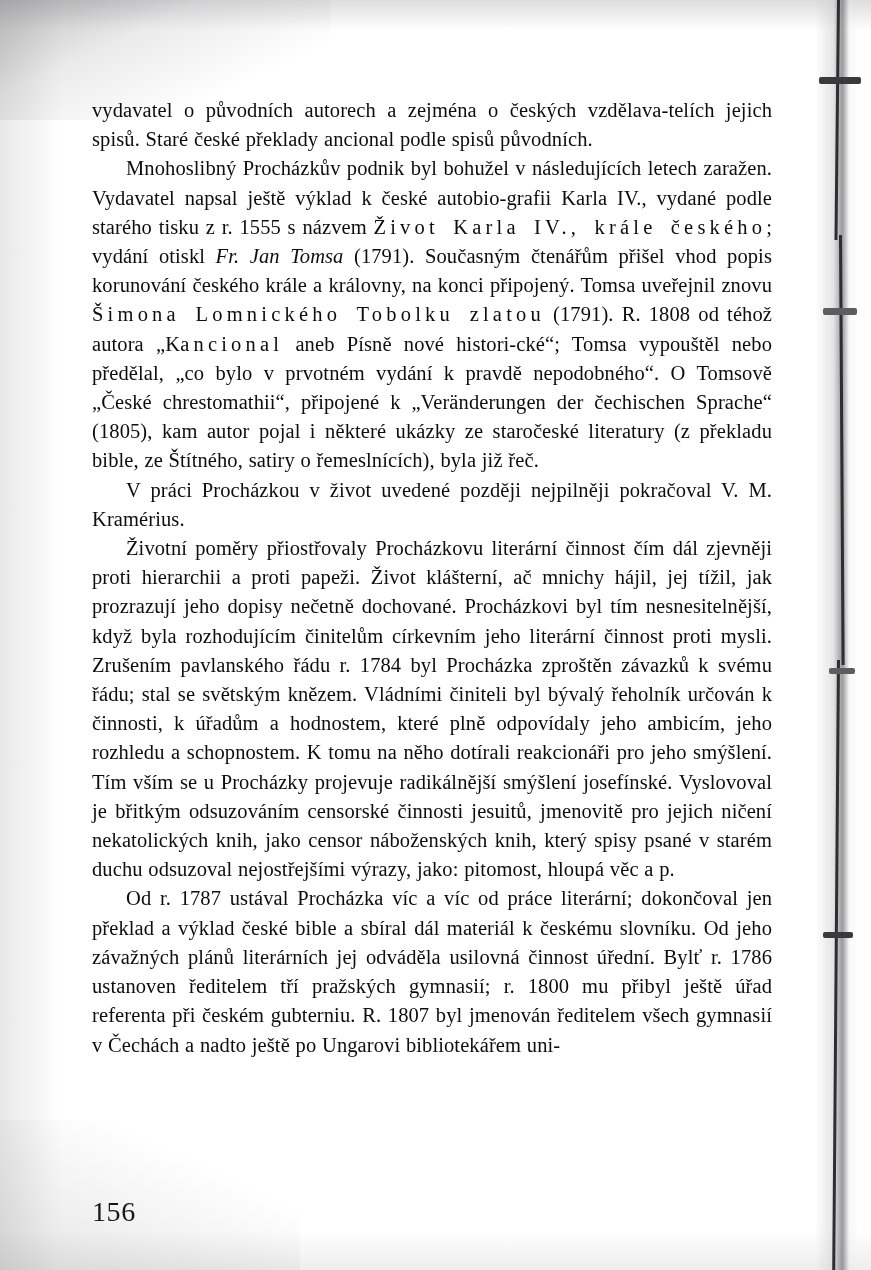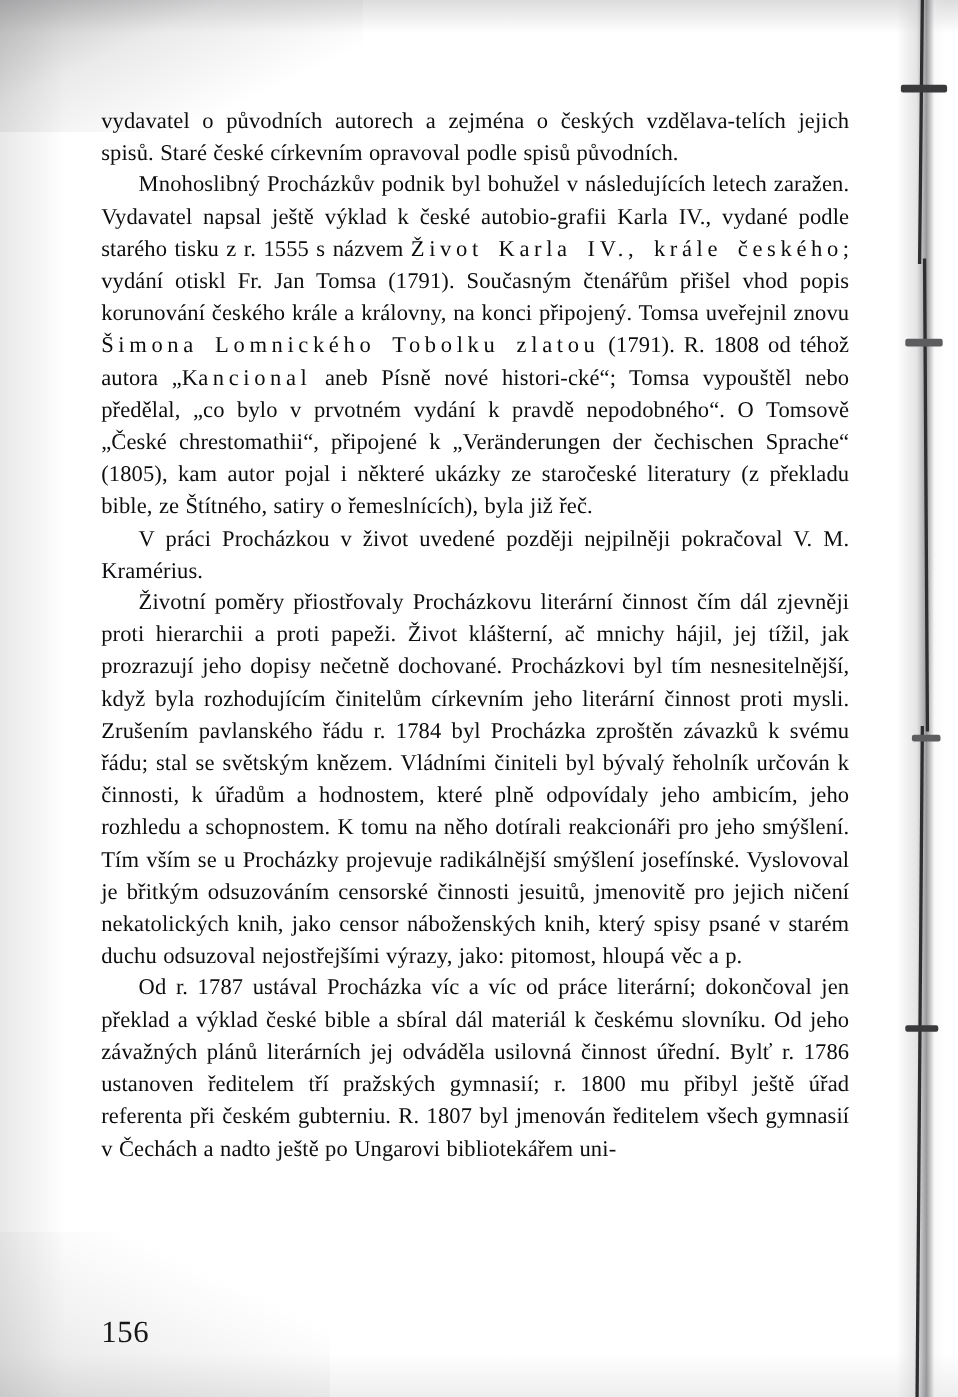--- a/index.html
+++ b/index.html
@@ -106,21 +106,21 @@
     letter-spacing: 0.1px;
     word-spacing: 0.5px;
   }
   .para + .para { margin-top: 0; }
   .para.indent { text-indent: 34px; }
 
   .sp {            
     letter-spacing: 4.2px;
     word-spacing: 4px;
   }
-  .it { }
+  .it { font-style: italic; }
 
   
   .folio {
     position: absolute;
     left: 92px;
     top: 1196px;
     font-size: 28px;
     color: #17171a;
     letter-spacing: 0.6px;
   }
@@ -135,21 +135,21 @@
 
   <div class="paper-tone">
     <div class="tone-topstrip"></div>
     <div class="tone-topleft"></div>
     <div class="tone-left"></div>
     <div class="tone-bottomleft"></div>
     <div class="tone-bottom"></div>
   </div>
 
   <div class="text-column inked" id="text-column">
-      <p class="para"><span>vydavatel o původních autorech a zejména o českých vzdělava-telích jejich spisů. Staré české církevním opravoval podle spisů původních.</span></p>
+      <p class="para"><span>vydavatel o původních autorech a zejména o českých vzdělava-telích jejich spisů. Staré české překlady ancional podle spisů původních.</span></p>
       <p class="para indent"><span>Mnohoslibný Procházkův podnik byl bohužel v následujících letech zaražen. Vydavatel napsal ještě výklad k české autobio-grafii Karla IV., vydané podle starého tisku z r. 1555 s názvem </span><span class="sp">Život Karla IV., krále českého</span><span>; vydání otiskl </span><span class="it">Fr. Jan Tomsa</span><span> (1791). Současným čtenářům přišel vhod popis korunování českého krále a královny, na konci připojený. Tomsa uveřejnil znovu </span><span class="sp">Šimona Lomnického Tobolku zlatou</span><span> (1791). R. 1808 od téhož autora „K</span><span class="sp">ancional</span><span> aneb Písně nové histori-cké“; Tomsa vypouštěl nebo předělal, „co bylo v prvotném vydání k pravdě nepodobného“. O Tomsově „České chrestomathii“, připojené k „Veränderungen der čechischen Sprache“ (1805), kam autor pojal i některé ukázky ze staročeské literatury (z překladu bible, ze Štítného, satiry o řemeslnících), byla již řeč.</span></p>
       <p class="para indent"><span>V práci Procházkou v život uvedené později nejpilněji pokračoval V. M. Kramérius.</span></p>
       <p class="para indent"><span>Životní poměry přiostřovaly Procházkovu literární činnost čím dál zjevněji proti hierarchii a proti papeži. Život klášterní, ač mnichy hájil, jej tížil, jak prozrazují jeho dopisy nečetně dochované. Procházkovi byl tím nesnesitelnější, když byla rozhodujícím činitelům církevním jeho literární činnost proti mysli. Zrušením pavlanského řádu r. 1784 byl Procházka zproštěn závazků k svému řádu; stal se světským knězem. Vládními činiteli byl bývalý řeholník určován k činnosti, k úřadům a hodnostem, které plně odpovídaly jeho ambicím, jeho rozhledu a schopnostem. K tomu na něho dotírali reakcionáři pro jeho smýšlení. Tím vším se u Procházky projevuje radikálnější smýšlení josefínské. Vyslovoval je břitkým odsuzováním censorské činnosti jesuitů, jmenovitě pro jejich ničení nekatolických knih, jako censor náboženských knih, který spisy psané v starém duchu odsuzoval nejostřejšími výrazy, jako: pitomost, hloupá věc a p.</span></p>
       <p class="para indent"><span>Od r. 1787 ustával Procházka víc a víc od práce literární; dokončoval jen překlad a výklad české bible a sbíral dál materiál k českému slovníku. Od jeho závažných plánů literárních jej odváděla usilovná činnost úřední. Bylť r. 1786 ustanoven ředitelem tří pražských gymnasií; r. 1800 mu přibyl ještě úřad referenta při českém gubterniu. R. 1807 byl jmenován ředitelem všech gymnasií v Čechách a nadto ještě po Ungarovi bibliotekářem uni-</span></p>
     </div>
 
   <div class="folio">156</div>
 
   <div class="gutter-wrap">
     <div class="gutter-shadow"></div>

